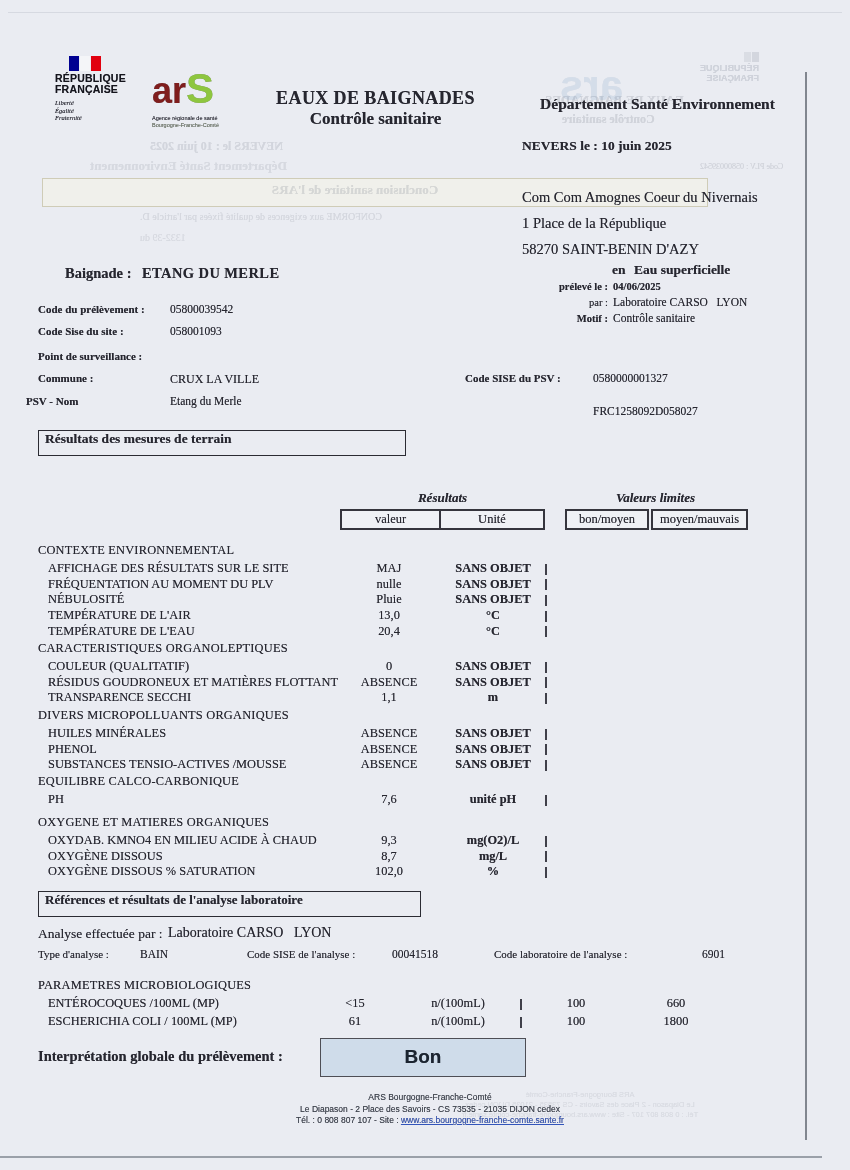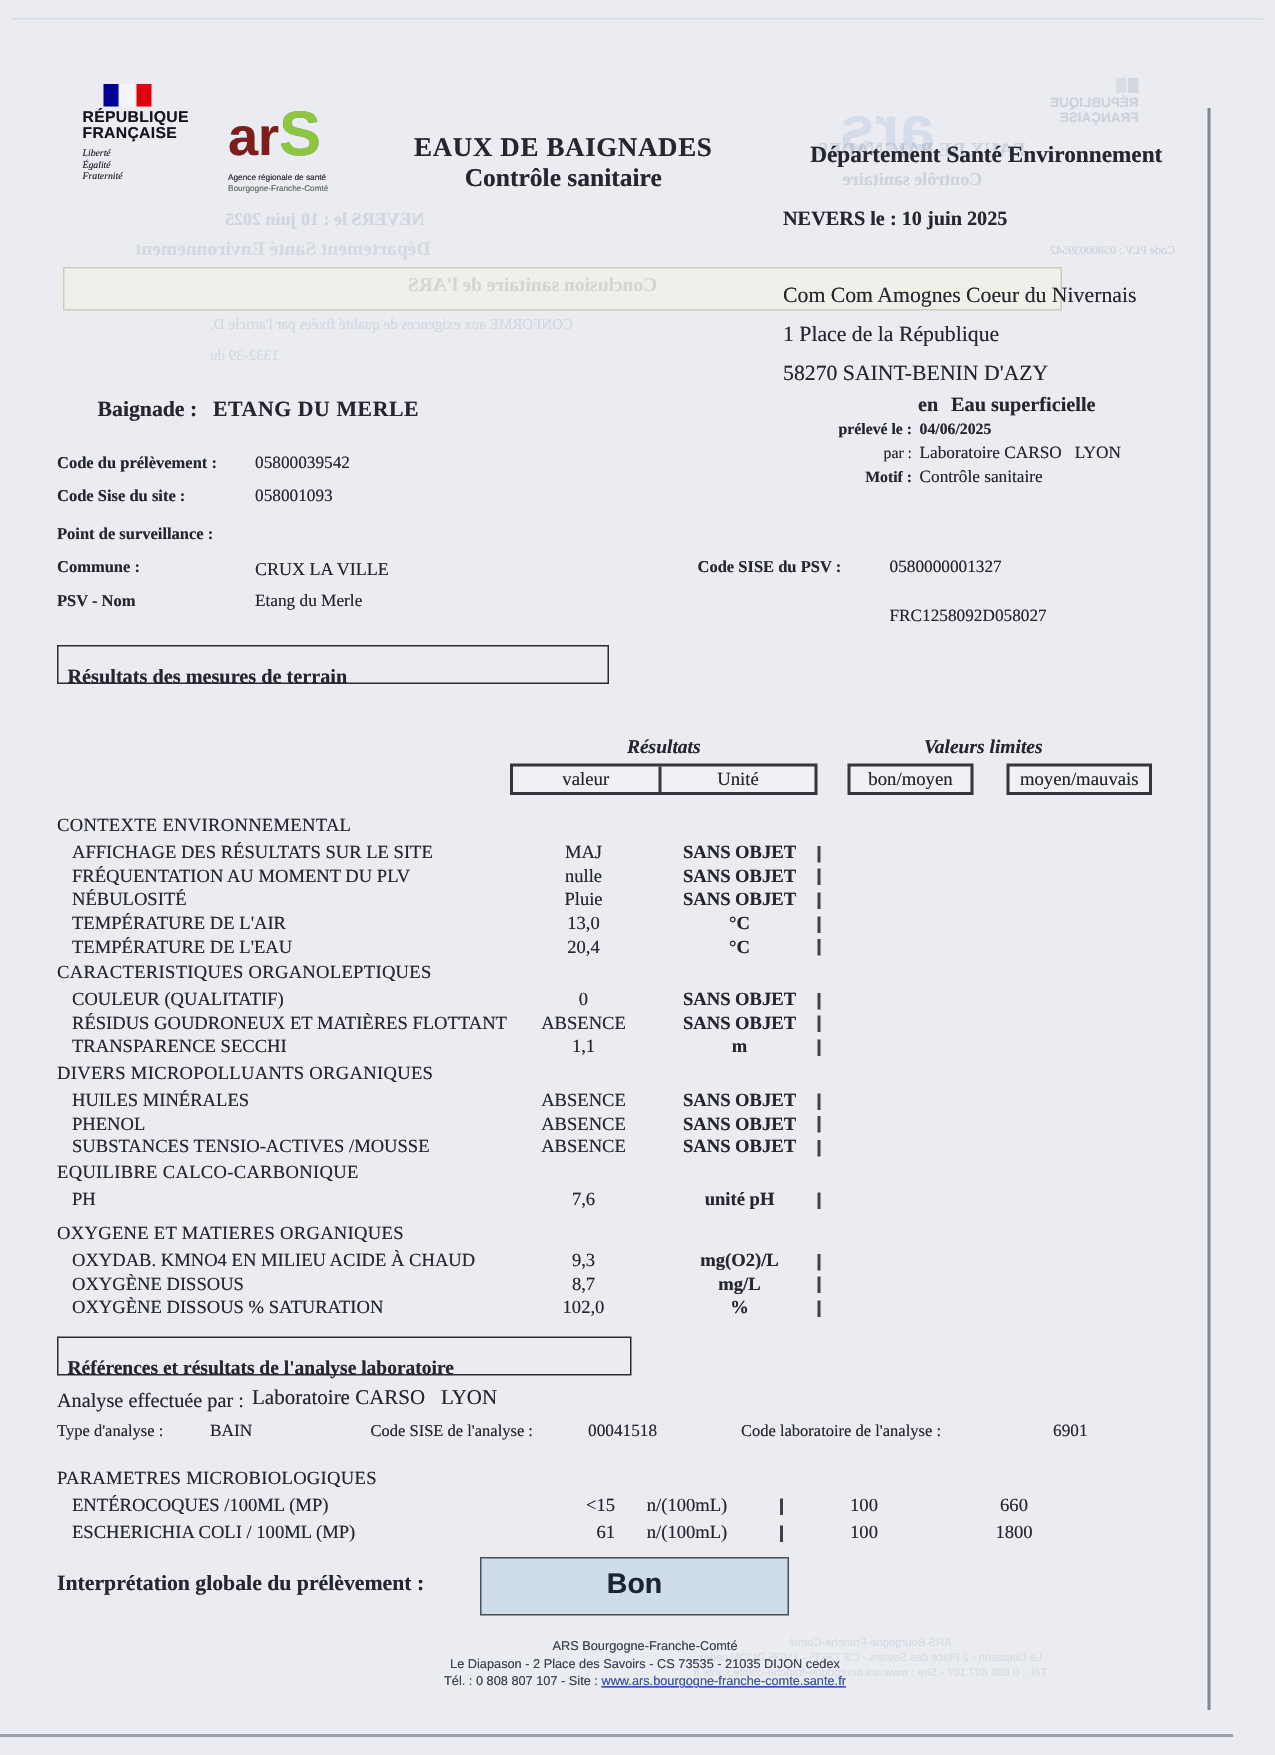--- a/index.html
+++ b/index.html
@@ -27,32 +27,32 @@
   .rf-motto { font-style:italic; font-size:6.5px; line-height:7.5px; margin-top:4px; color:#22222c; }
 
   
   .ars-word { font-family:"Liberation Sans", sans-serif; font-weight:700; line-height:30px; }
   .ars-ar { color:#7f1d1d; font-size:36px; }
   .ars-s  { color:#8ec63f; font-size:42px; }
   .ars-sub { font-family:"Liberation Sans", sans-serif; font-size:5.5px; line-height:6.5px; color:#2a2a33; margin-top:2px; }
   .ars-reg { font-family:"Liberation Sans", sans-serif; font-size:5.5px; line-height:6.5px; color:#6f7a66; }
 
   
-  .boxtitle { border:1.5px solid #2b2b33; font-weight:700; font-size:13.5px; padding:12px 0 0 6px; box-sizing:border-box; }
+  .boxtitle { border:1.5px solid #2b2b33; font-weight:700; font-size:13.5px; padding:0 0 0 6px; box-sizing:border-box; }
   .grp { font-weight:700; font-style:italic; font-size:13px; }
   .hbox { border:2px solid #35353d; box-sizing:border-box; font-size:12.5px; line-height:17px; text-align:center; background:rgba(255,255,255,.25); }
   .sec { position:absolute; left:0; width:850px; font-size:12.4px; }
   .sec-title { margin-left:38px; height:18px; letter-spacing:.2px; }
   .trow { position:relative; height:15.7px; }
   .cl { position:absolute; left:48px; white-space:nowrap; }
   .cv { position:absolute; left:330px; width:118px; text-align:center; }
   .cu { position:absolute; left:438px; width:110px; text-align:center;font-weight:bold; }
   .cb { position:absolute; left:545px; top:2.5px; width:1.5px; height:11px; background:#40404a; }
   .m-l { position:absolute; left:48px; white-space:nowrap; }
-  .m-v { position:absolute; left:300px; width:110px; text-align:right; }
+  .m-v { position:absolute; left:300px; width:110px; text-align:center; }
   .m-u { position:absolute; left:403px; width:110px; text-align:center; }
   .m-b { position:absolute; left:520px; top:2.5px; width:1.5px; height:11px; background:#40404a; }
   .m-bon { position:absolute; left:531px; width:90px; text-align:center; }
   .m-mv  { position:absolute; left:631px; width:90px; text-align:center; }
 
   .lbl-sm { font-weight:700; font-size:11px; }
   .val-sm { font-size:11.5px; }
 
   .bon-box {
     left:320px; top:1038px; width:206px; height:39px;
@@ -152,35 +152,35 @@
 
   <div class="abs lbl-sm nw" style="left:38px;top:303px;">Code du  prélèvement :</div>
   <div class="abs val-sm nw" style="left:170px;top:303px;">05800039542</div>
   <div class="abs lbl-sm nw" style="left:38px;top:325px;">Code Sise du site :</div>
   <div class="abs val-sm nw" style="left:170px;top:325px;">058001093</div>
   <div class="abs lbl-sm nw" style="left:38px;top:350px;">Point de surveillance :</div>
   <div class="abs lbl-sm nw" style="left:38px;top:372px;">Commune :</div>
   <div class="abs nw" style="left:170px;top:372px;font-size:12px;">CRUX LA VILLE</div>
   <div class="abs lbl-sm nw" style="left:465px;top:372px;">Code SISE du PSV :</div>
   <div class="abs val-sm nw" style="left:593px;top:372px;">0580000001327</div>
-  <div class="abs lbl-sm nw" style="left:38px;top:395px;">PSV - Nom</div>
+  <div class="abs lbl-sm nw" style="left:26px;top:395px;">PSV - Nom</div>
   <div class="abs nw" style="left:170px;top:395px;font-size:11.5px;">Etang du Merle</div>
   <div class="abs nw" style="left:593px;top:405px;font-size:11.5px;">FRC1258092D058027</div>
 
   <div class="abs boxtitle" style="left:38px;top:430px;width:368px;height:26px;">Résultats des mesures de terrain</div>
 
   <div class="abs grp ctr" style="left:340px;top:490px;width:205px;">Résultats</div>
   <div class="abs grp ctr" style="left:563px;top:490px;width:185px;">Valeurs limites</div>
 
   <div class="abs" style="left:340px;top:509px;width:205px;height:21px;display:flex;border:2px solid #35353d;box-sizing:border-box;background:rgba(255,255,255,.25);">
     <div class="ctr" style="width:97px;border-right:2px solid #35353d;font-size:12.5px;line-height:17px;">valeur</div>
     <div class="ctr" style="flex:1;font-size:12.5px;line-height:17px;">Unité</div>
   </div>
   <div class="abs hbox" style="left:565px;top:509px;width:84px;height:21px;">bon/moyen</div>
-  <div class="abs hbox" style="left:651px;top:509px;width:97px;height:21px;margin-left:20px;">moyen/mauvais</div>
+  <div class="abs hbox" style="left:651px;top:509px;width:97px;height:21px;">moyen/mauvais</div>
 
   <div class="sec" style="top:543px;">
     <div class="sec-title">CONTEXTE ENVIRONNEMENTAL</div>
     <div class="trow">
       <span class="cl">AFFICHAGE DES RÉSULTATS SUR LE SITE</span>
       <span class="cv">MAJ</span>
       <span class="cu">SANS OBJET</span>
       <span class="cb"></span>
     </div>
     <div class="trow">

